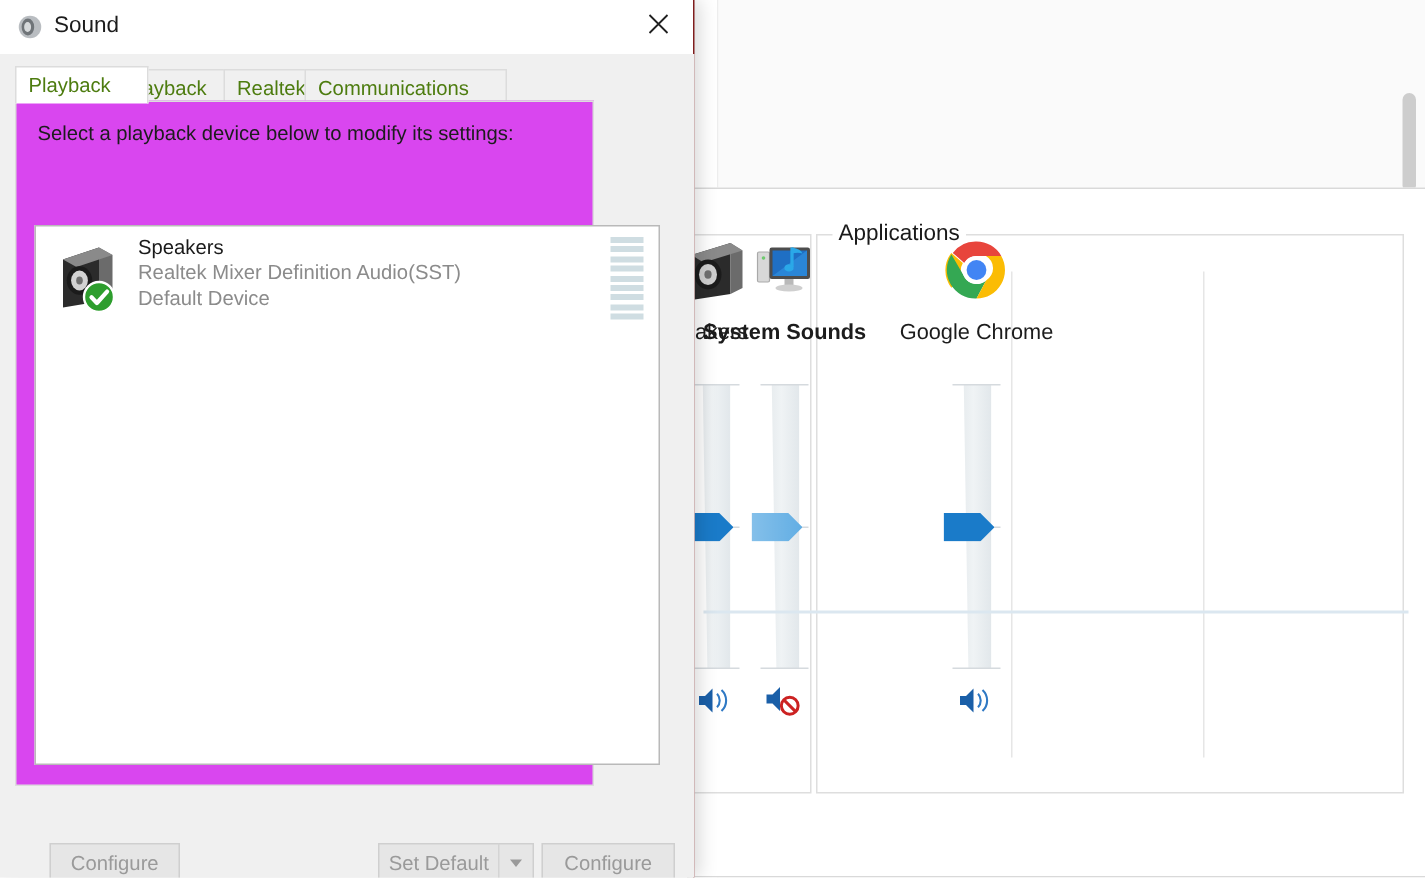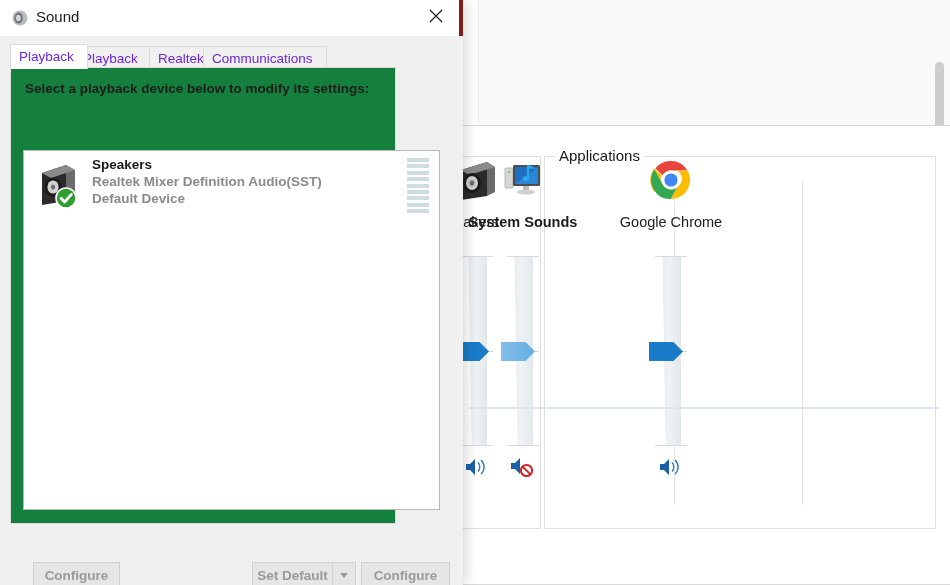--- a/index.html
+++ b/index.html
@@ -66,21 +66,21 @@
     background: #ffffff; padding: 0 4px;
     font-size: 15px; color: #1a1a1a; white-space: nowrap;
   }
 
   
   .channel {
     position: absolute; top: 0; width: 116px; height: 373px;
   }
   .chan-device { left: -40px; }
   .chan-sys    { left: 6px; font-weight: bold; }
-  .chan-chrome { left: 134px; margin-left: 20px; }
+  .chan-chrome { left: 134px; }
   .chan-divider {
     position: absolute; top: 24px; width: 1px; height: 324px; background: #e6e6e6;
   }
 
   .chan-icon {
     position: absolute; top: 30px; left: 50%; transform: translateX(-50%);
     width: 48px; height: 48px;
   }
   .chan-label {
     position: absolute; top: 88px; left: 0; width: 116px;
@@ -123,21 +123,21 @@
 
   .mute-btn {
     position: absolute; top: 326px; left: 50%; transform: translateX(-50%);
     width: 34px; height: 30px; display: flex; align-items: center; justify-content: center;
   }
 
   
   .sound-window {
     position: absolute; left: 0; top: 0; width: 463px; height: 585px;
     background: #f0f0f0;
-    border-right: 4px solid #7f1d1d;
+    border-right: 1px solid #7f1d1d;
     box-shadow: 3px 0 12px rgba(0,0,0,.16);
     text-align: center;
   }
   .sound-titlebar {
     position: relative; height: 36px; background: #ffffff;
   }
   .sound-app-icon {
     position: absolute; left: 11px; top: 9px; width: 18px; height: 18px;
   }
   .sound-title {
@@ -155,34 +155,34 @@
   }
 
   
   .tabstrip {
     position: absolute; left: 10px; top: 8px; width: 443px; height: 24px;
   }
   .tab {
     position: absolute; top: 2px; height: 22px;
     border: 1px solid #dcdcdc; border-bottom: none;
     background: #f0f0f0;
-    font-size: 13.5px; color: #6d28d9;
-    padding: 2px 13px 0 8px;
+    font-size: 13.5px; color: #4d7c0f;
+    padding: 2px 24px 0 8px;
     line-height: 20px;
     white-space: nowrap;
   }
   .tab.active {
     top: 0; height: 25px; background: #ffffff;
     border-color: #dcdcdc;
     z-index: 3;
   }
 
   .tabpage {
     position: absolute; left: 10px; top: 31px; width: 386px; height: 457px;
-    background: #15803d; border: 1px solid #dcdcdc; font-weight: bold;
+    background: #d946ef; border: 1px solid #dcdcdc;
   }
   .tabpage-hint {
     position: absolute; left: 14px; top: 13px;
     font-size: 13.5px; color: #1c1c1c;
   }
 
   .devicelist {
     position: absolute; left: 12px; top: 82px; width: 417px; height: 360px;
     background: #ffffff; border: 1px solid #b9b9b9;
   }

